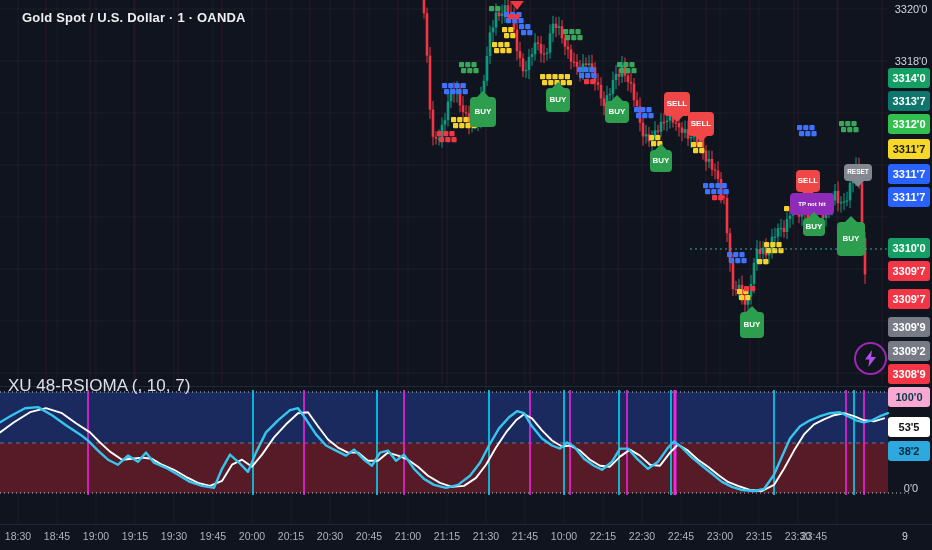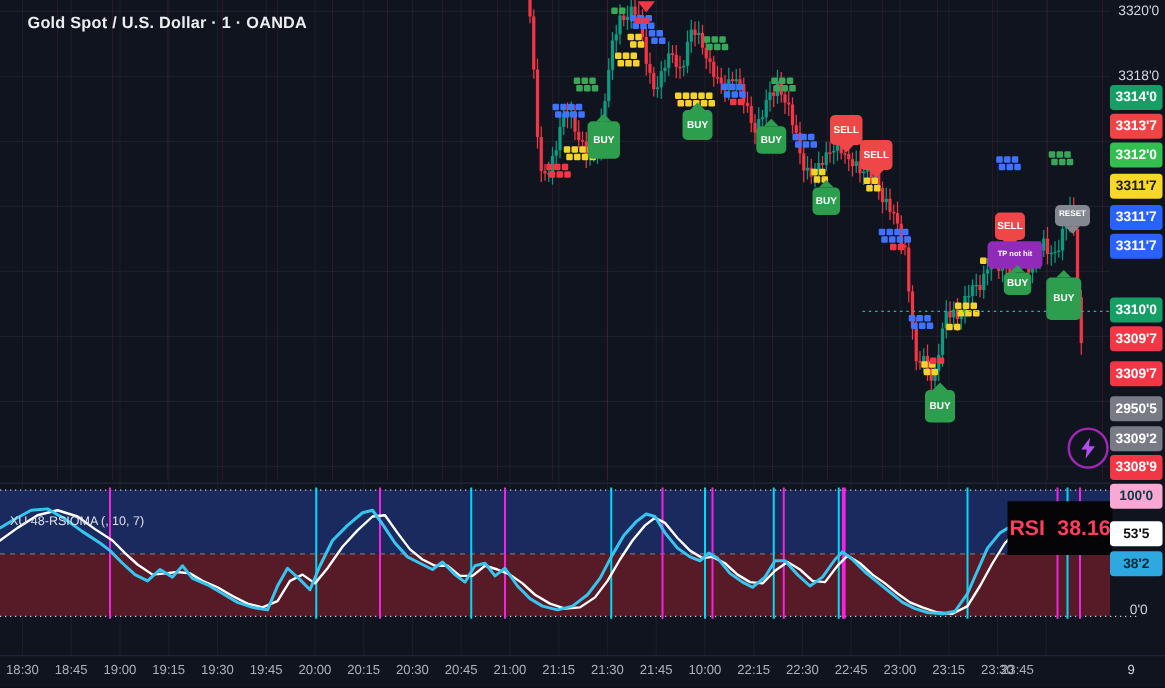--- a/index.html
+++ b/index.html
@@ -9,21 +9,21 @@
   .titleblock{left:22px;top:10px;color:#e8eaed;}
   .titleblock .t1{font-size:13px;font-weight:700;color:#eceef2;letter-spacing:.2px;}
   .titleblock .t2{font-size:11px;color:#b7bcc8;margin-top:4px;}
   .sig{position:absolute;z-index:4;display:flex;align-items:center;justify-content:center;
        color:#fff;font-weight:700;border-radius:4px;line-height:1;}
   .sig .ntch{position:absolute;width:0;height:0;left:50%;transform:translateX(-50%);}
   .pbadge{position:absolute;left:888px;width:42px;height:20px;border-radius:3px;z-index:6;
           display:flex;align-items:center;justify-content:center;font-size:11px;font-weight:700;}
   .plabel{position:absolute;left:892px;width:38px;color:#d1d4dc;font-size:11px;z-index:6;text-align:center;}
   .tlabel{position:absolute;top:530px;transform:translateX(-50%);color:#aeb1bb;font-size:10.5px;z-index:6;white-space:nowrap;}
-  .rsititle{left:8px;top:412px;font-size:10px;color:#dde0e8;z-index:5;text-align:center;}
+  .rsititle{left:8px;top:376px;font-size:17px;color:#dde0e8;z-index:5;text-align:center;}
   .rsibox{left:806px;top:401px;width:84px;height:43px;background:#050507;z-index:5;
           display:flex;align-items:center;justify-content:center;gap:10px;}
   .rsibox span{color:#ff3d5e;font-size:17px;font-weight:700;}
   .axis-hit{position:absolute;z-index:7;}
   .bolt-btn{position:absolute;left:854px;top:342px;width:29px;height:29px;border-radius:50%;
             border:2px solid #9c27b0;background:rgba(16,20,31,.6);z-index:6;
             display:flex;align-items:center;justify-content:center;cursor:pointer;}
   .axisline{position:absolute;left:0;top:524px;width:932px;height:1px;background:#202637;z-index:2;}
   .panline{position:absolute;left:0;top:386px;width:888px;height:1px;background:#232839;z-index:2;}
 </style>
@@ -572,24 +572,20 @@
     </svg>
   <div class="panline"></div>
   <div class="axisline"></div>
 
   <div class="overlay titleblock">
     <div class="t1">Gold Spot / U.S. Dollar · 1 · OANDA</div>
   </div>
 
   <div class="overlay rsititle">XU 48-RSIOMA (, 10, 7)</div>
 
-  <div class="overlay rsibox">
-    <span>RSI</span>
-    <span>38.16</span>
-  </div>
 
   <div class="bolt-btn">
     <svg width="13" height="17" viewBox="0 0 13 17">
       <polygon points="8,0 1,9.5 5.4,9.5 4.4,17 12,7 7.2,7" fill="#b44df0"></polygon>
     </svg>
   </div>
 
   <div class="axis-hit" style="right:0;top:0;width:44px;height:524px;"></div>
   <div class="axis-hit" style="left:0;top:524px;width:932px;height:26px;"></div>
 <div class="sig" style="left: 470px; top: 97px; width: 26px; height: 30px; background: rgb(44, 158, 78); font-size: 8px;">BUY<div class="ntch" style="top: -6px; border-left: 6px solid transparent; border-right: 6px solid transparent; border-bottom: 6px solid rgb(44, 158, 78);"></div></div>
@@ -601,29 +597,29 @@
     <div class="sig" style="left: 740px; top: 312px; width: 24px; height: 26px; background: rgb(44, 158, 78); font-size: 8px;">BUY<div class="ntch" style="top: -6px; border-left: 6px solid transparent; border-right: 6px solid transparent; border-bottom: 6px solid rgb(44, 158, 78);"></div></div>
     <div class="sig" style="left: 796px; top: 170px; width: 24px; height: 22px; background: rgb(239, 71, 71); font-size: 8px;">SELL<div class="ntch" style="bottom: -6px; border-left: 6px solid transparent; border-right: 6px solid transparent; border-top: 6px solid rgb(239, 71, 71);"></div></div>
     <div class="sig" style="left: 790px; top: 193px; width: 44px; height: 22px; background: rgb(143, 43, 184); font-size: 6px;">TP not hit</div>
     <div class="sig" style="left: 803px; top: 218px; width: 22px; height: 18px; background: rgb(44, 158, 78); font-size: 8px;">BUY<div class="ntch" style="top: -6px; border-left: 6px solid transparent; border-right: 6px solid transparent; border-bottom: 6px solid rgb(44, 158, 78);"></div></div>
     <div class="sig" style="left: 844px; top: 164px; width: 28px; height: 17px; background: rgb(131, 135, 143); font-size: 6.5px;">RESET<div class="ntch" style="bottom: -6px; border-left: 6px solid transparent; border-right: 6px solid transparent; border-top: 6px solid rgb(131, 135, 143);"></div></div>
     <div class="sig" style="left: 837px; top: 222px; width: 28px; height: 34px; background: rgb(44, 158, 78); font-size: 8px;">BUY<div class="ntch" style="top: -6px; border-left: 6px solid transparent; border-right: 6px solid transparent; border-bottom: 6px solid rgb(44, 158, 78);"></div></div>
     <div class="plabel" style="top: 3px;">3320'0</div>
     <div class="plabel" style="top: 55px;">3318'0</div>
     <div class="plabel" style="top: 482px;">0'0</div>
     <div class="pbadge" style="top: 68px; background: rgb(21, 159, 101); color: rgb(255, 255, 255);">3314'0</div>
-    <div class="pbadge" style="top: 91px; background: #ef4444; color: rgb(255, 255, 255);">3313'7</div>
+    <div class="pbadge" style="top: 91px; background: #0f766e; color: rgb(255, 255, 255);">3313'7</div>
     <div class="pbadge" style="top: 114px; background: rgb(51, 191, 79); color: rgb(255, 255, 255);">3312'0</div>
     <div class="pbadge" style="top: 139px; background: rgb(247, 215, 39); color: rgb(28, 28, 28);">3311'7</div>
     <div class="pbadge" style="top: 164px; background: rgb(41, 98, 255); color: rgb(255, 255, 255);">3311'7</div>
     <div class="pbadge" style="top: 187px; background: rgb(41, 98, 255); color: rgb(255, 255, 255);">3311'7</div>
     <div class="pbadge" style="top: 238px; background: rgb(21, 159, 101); color: rgb(255, 255, 255);">3310'0</div>
     <div class="pbadge" style="top: 261px; background: rgb(242, 54, 69); color: rgb(255, 255, 255);">3309'7</div>
     <div class="pbadge" style="top: 289px; background: rgb(242, 54, 69); color: rgb(255, 255, 255);">3309'7</div>
-    <div class="pbadge" style="top: 317px; background: rgb(120, 123, 134); color: rgb(255, 255, 255);">2950'5</div>
+    <div class="pbadge" style="top: 317px; background: rgb(120, 123, 134); color: rgb(255, 255, 255);">3309'9</div>
     <div class="pbadge" style="top: 341px; background: rgb(120, 123, 134); color: rgb(255, 255, 255);">3309'2</div>
     <div class="pbadge" style="top: 364px; background: rgb(242, 54, 69); color: rgb(255, 255, 255);">3308'9</div>
     <div class="pbadge" style="top: 387px; background: #f9a8d4; color: rgb(8, 58, 71);">100'0</div>
     <div class="pbadge" style="top: 417px; background: rgb(255, 255, 255); color: rgb(17, 17, 17);">53'5</div>
     <div class="pbadge" style="top: 441px; background: rgb(45, 169, 224); color: rgb(5, 41, 58);">38'2</div>
     <div class="tlabel" style="left: 18px;">18:30</div>
     <div class="tlabel" style="left: 57px;">18:45</div>
     <div class="tlabel" style="left: 96px;">19:00</div>
     <div class="tlabel" style="left: 135px;">19:15</div>
     <div class="tlabel" style="left: 174px;">19:30</div>

